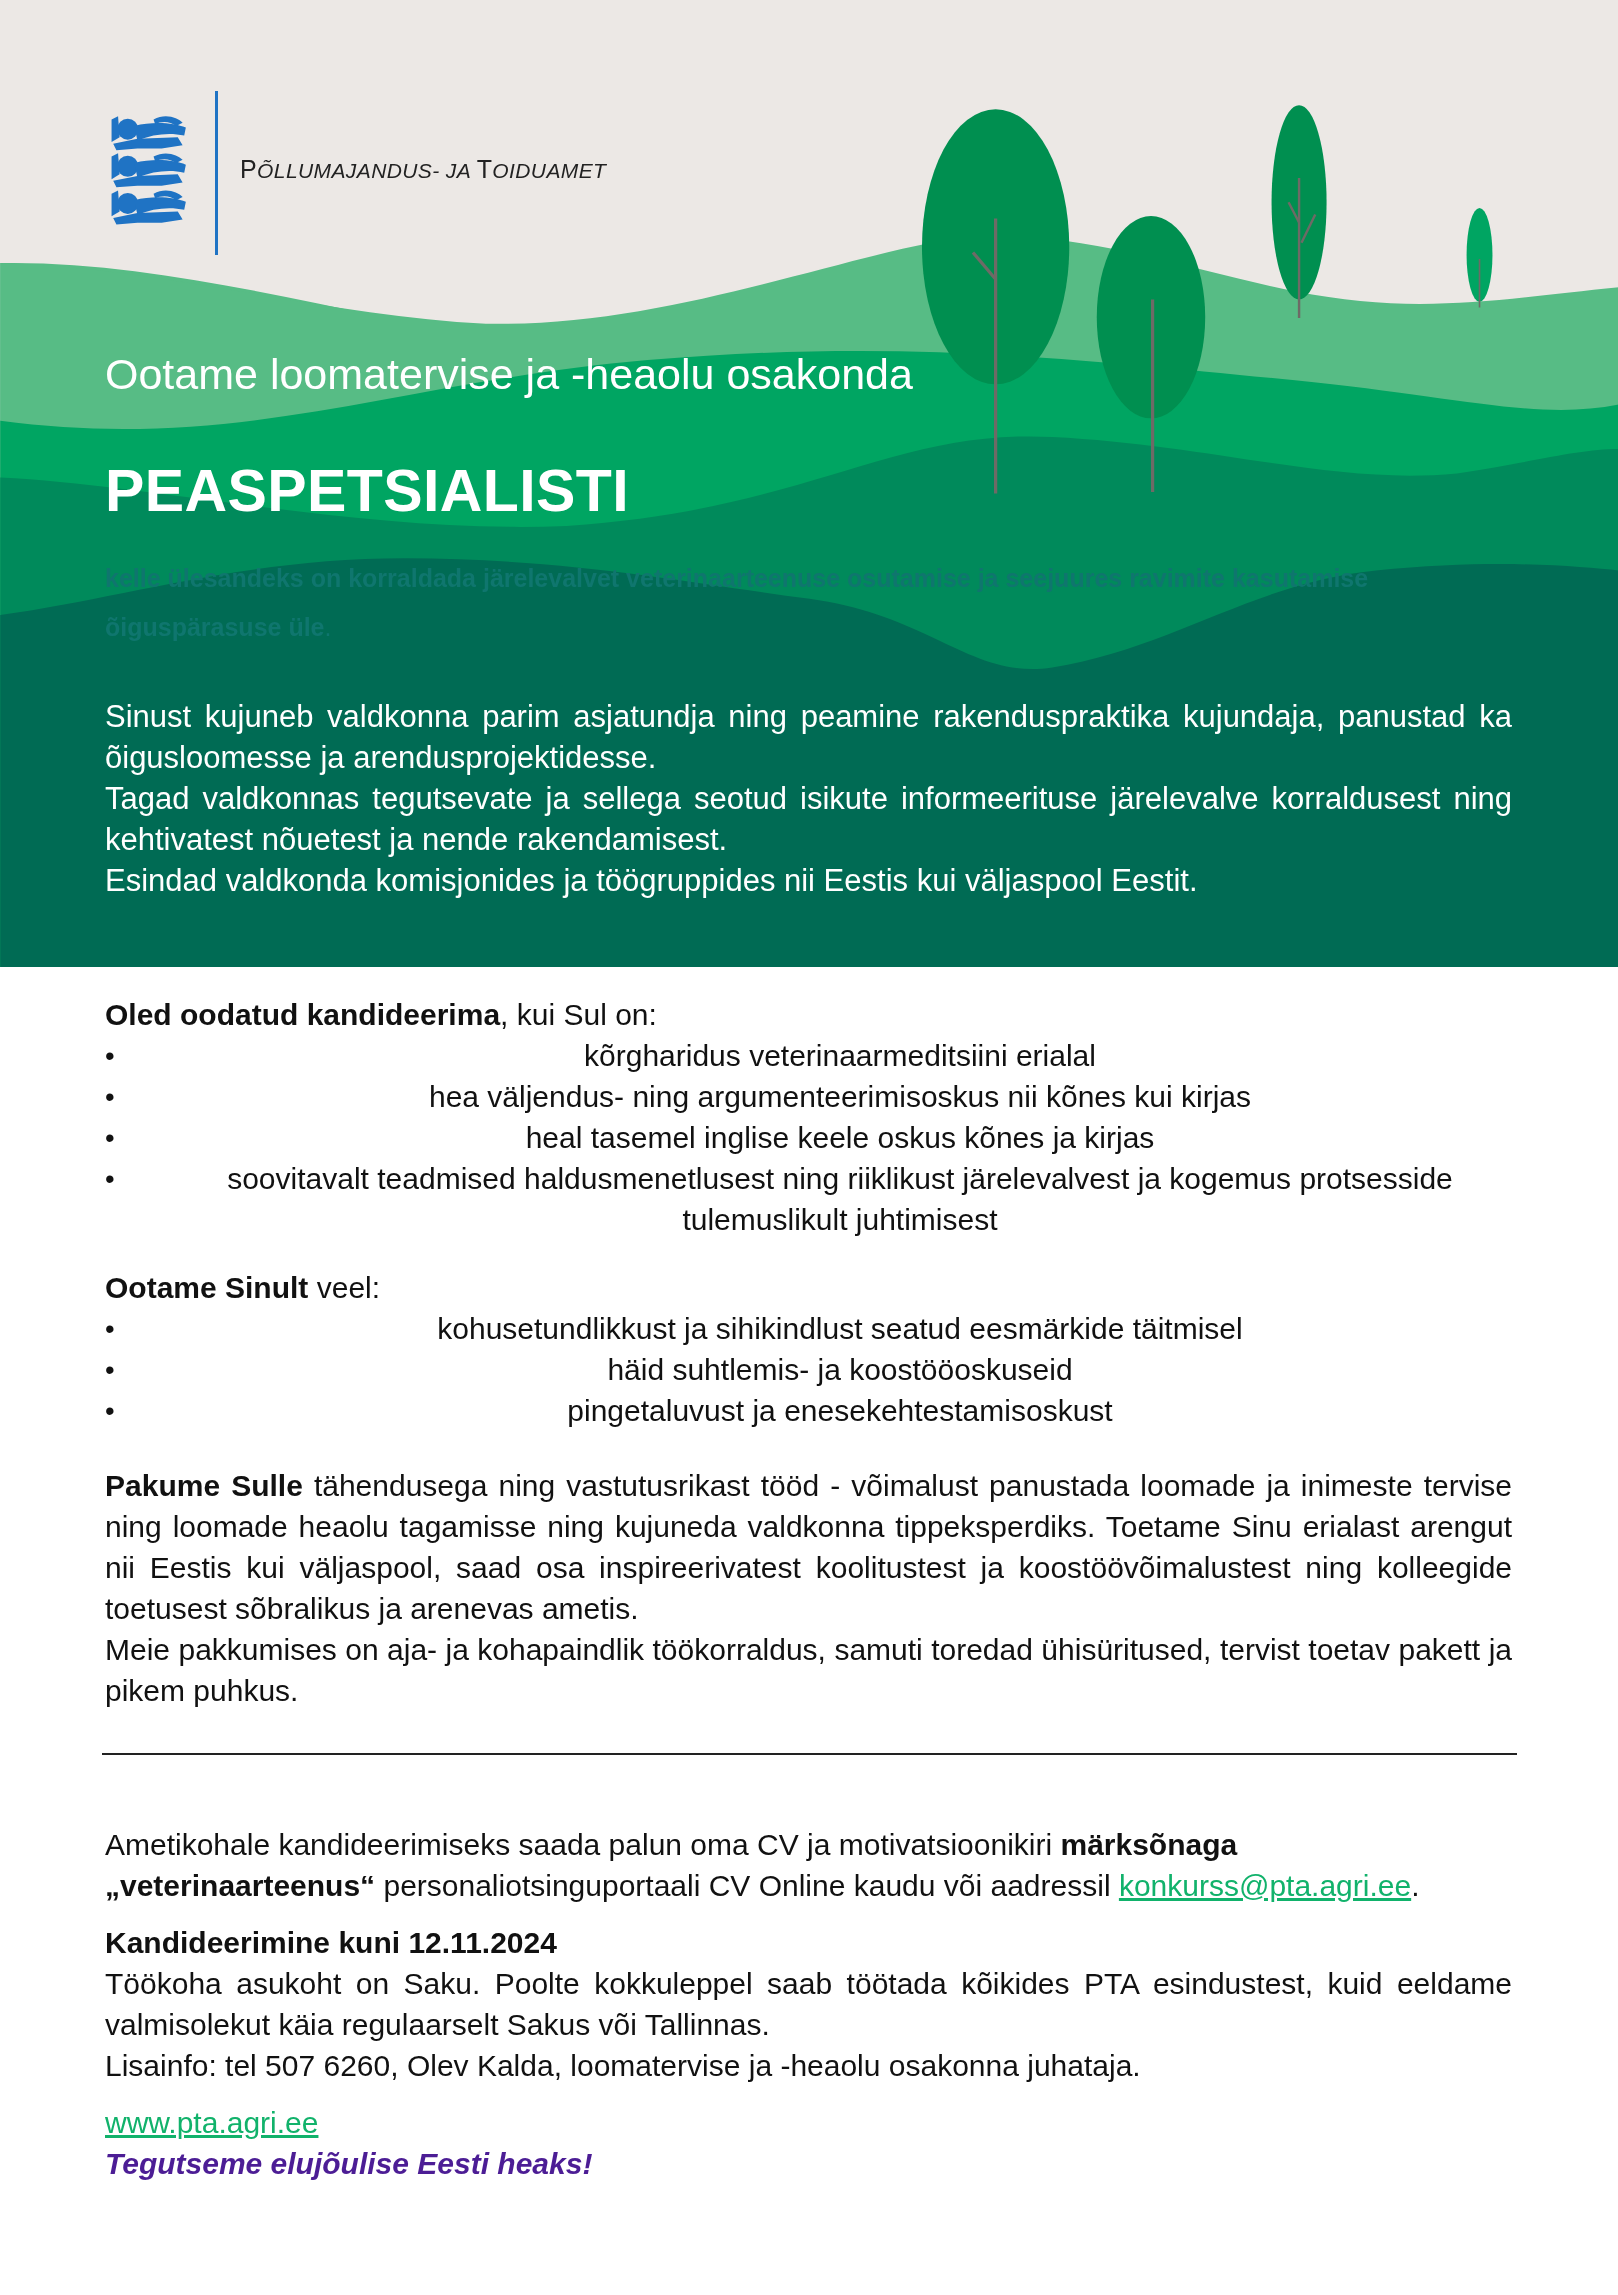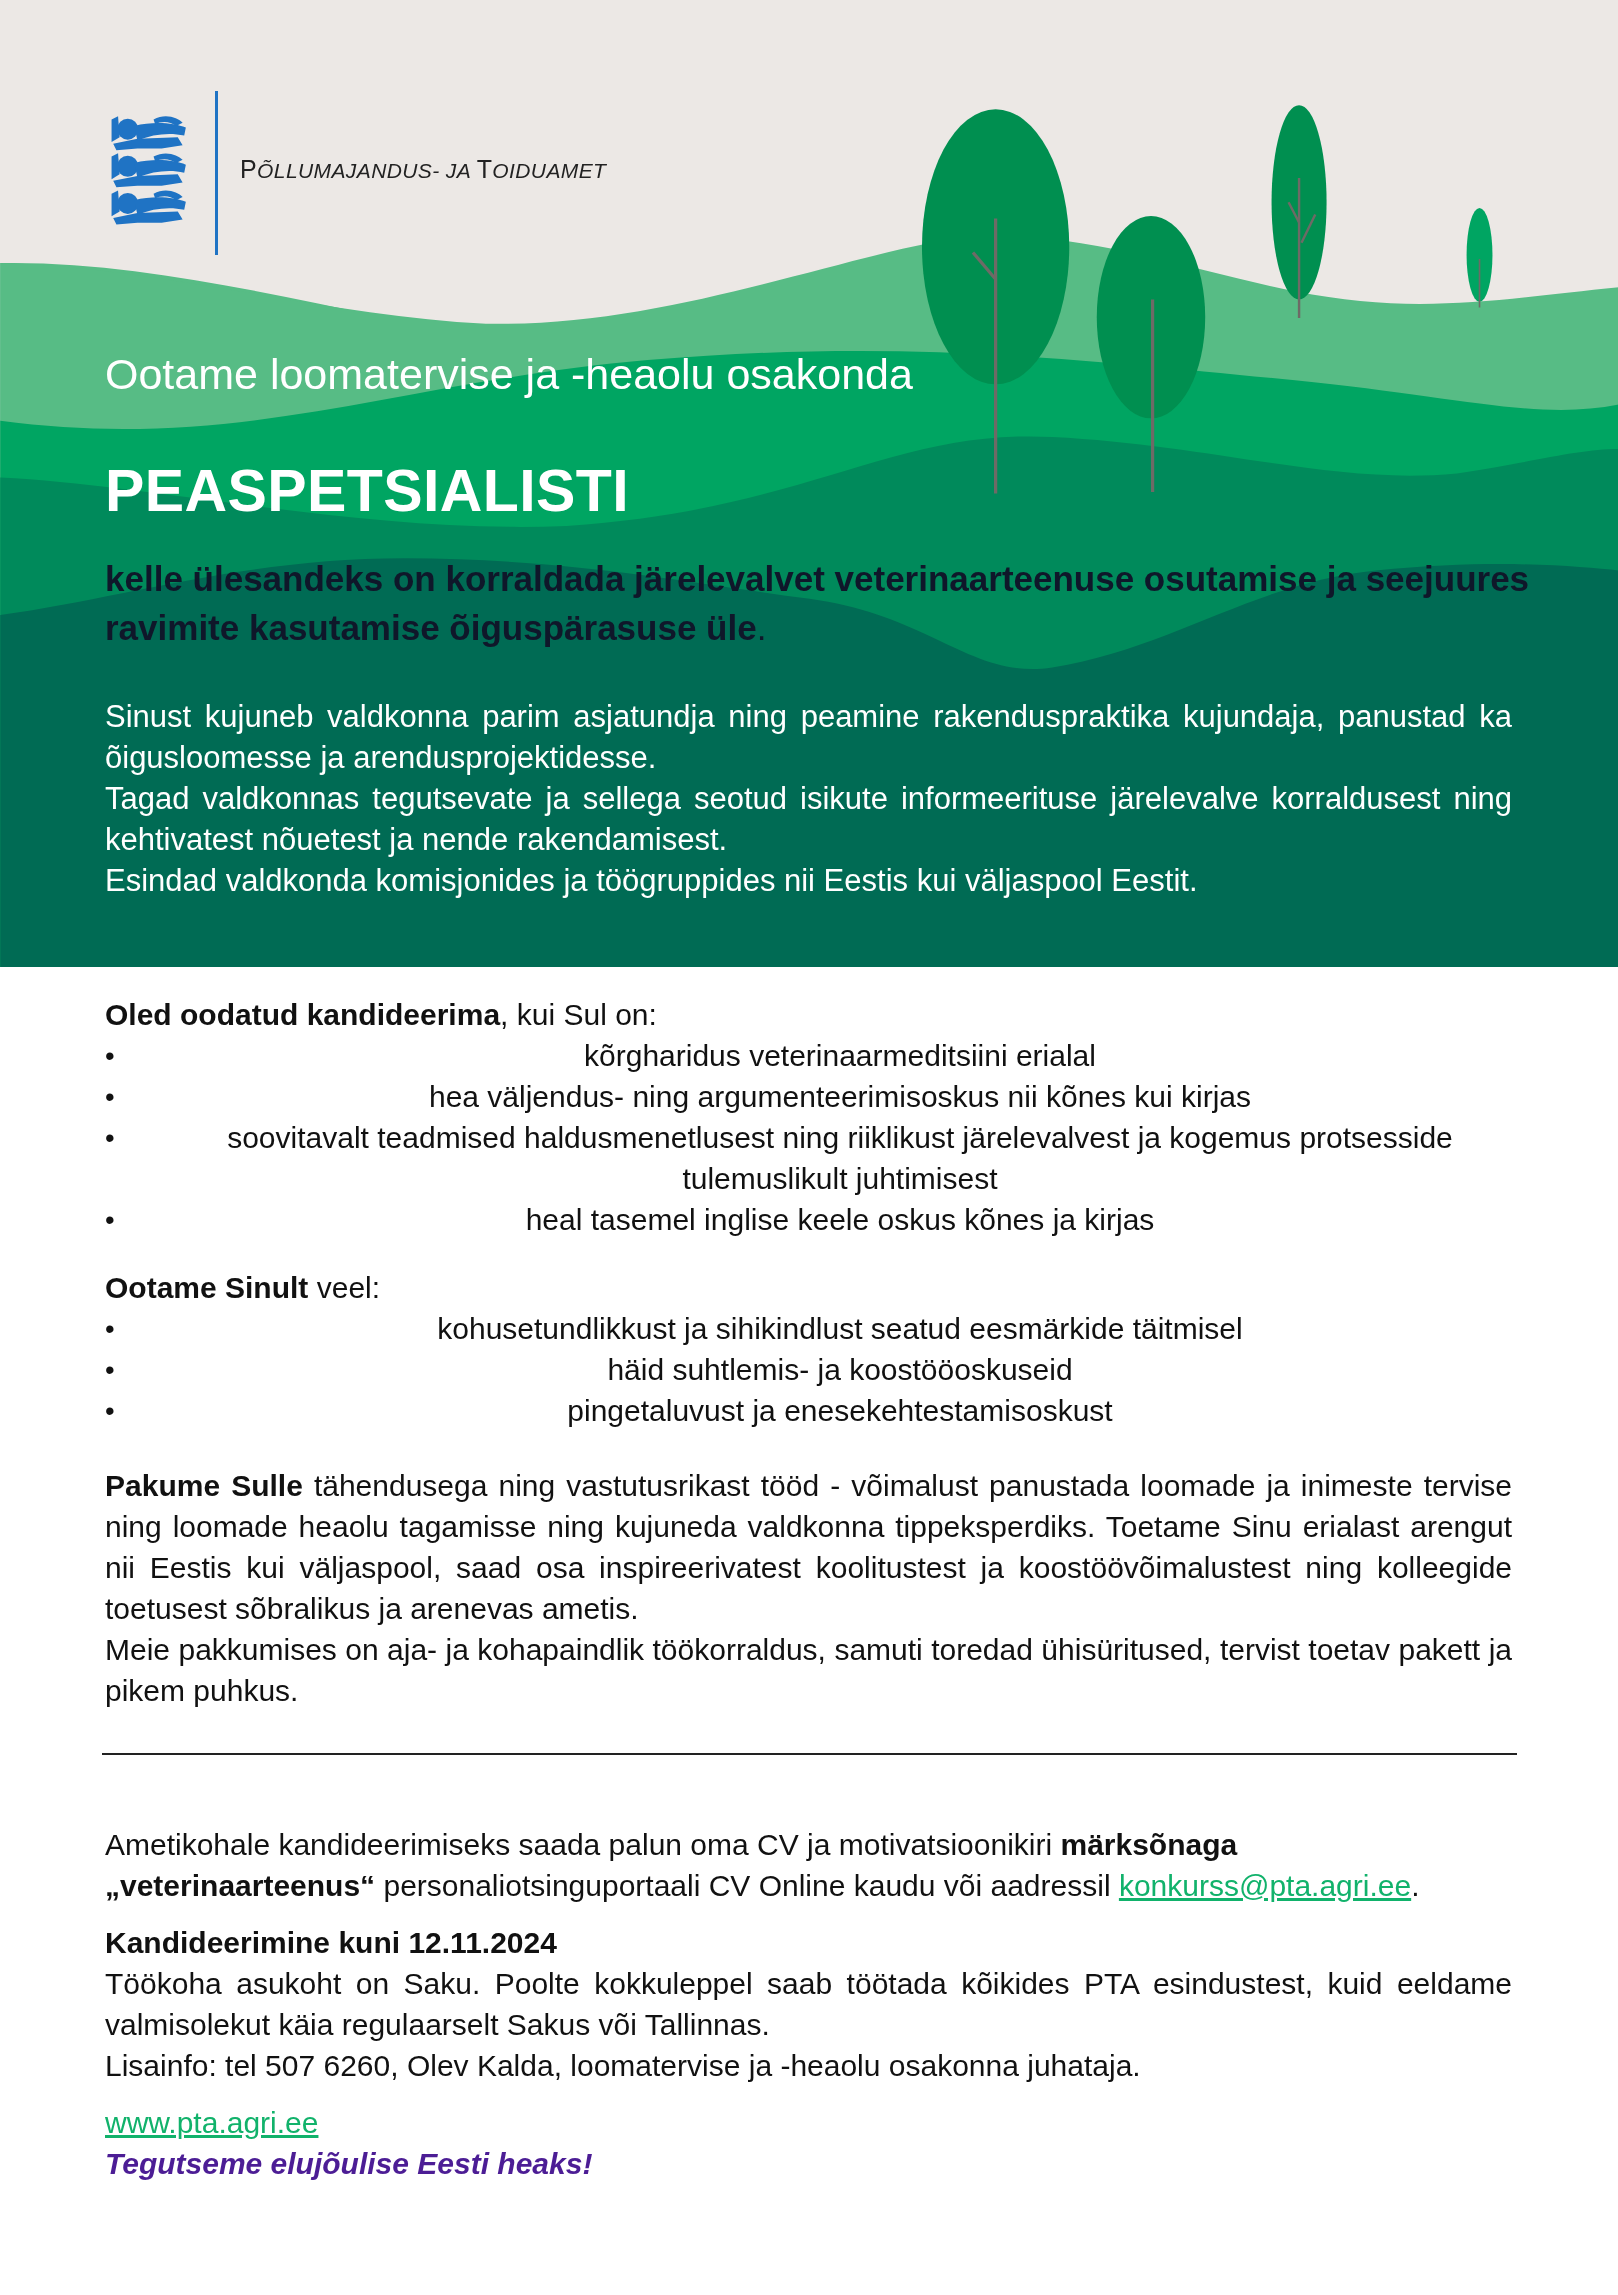--- a/index.html
+++ b/index.html
@@ -7,21 +7,21 @@
          font-family:"Liberation Sans", sans-serif; color:#111; }
   .header { position:absolute; left:0; top:0; width:1619px; height:967px; background:#ece8e5; overflow:hidden; }
   .header svg.bg { position:absolute; left:0; top:0; }
   .logo { position:absolute; left:105px; top:113px; width:85px; height:113px; }
   .logo-divider { position:absolute; left:215px; top:91px; width:3.2px; height:164px; background:#1f73c4; }
   .org-name { position:absolute; left:240px; top:155px; font-size:25px; letter-spacing:0.4px; color:#222;
               font-family:"Liberation Sans", sans-serif; font-weight:500; }
   .org-name .sc { font-size:21px;font-style:italic; }
   .subtitle { position:absolute; left:105px; top:350px; font-size:43px; color:#fff; }
   .title { position:absolute; left:105px; top:457px; font-size:59px; font-weight:bold; color:#fff; letter-spacing:0.4px; }
-  .lead { position:absolute; left:105px; top:554px; width:1425px; font-size:35px; font-weight:bold; color:#0f172a; line-height:49px; }
+  .lead { position:absolute; left:105px; top:554px; width:1425px; font-size:25px; font-weight:bold; color:#0f766e; line-height:49px; }
   .intro { position:absolute; left:105px; top:696px; width:1407px; font-size:31px; color:#fff; line-height:41px; text-align:justify; }
   .intro p { margin:0; }
   .section { position:absolute; left:105px; width:1407px; font-size:30px; line-height:41px; color:#111; }
   .section b { font-weight:bold; }
   ul.bul { list-style:none; margin:0; padding:0; }
   ul.bul li { position:relative; padding-left:63px;text-align:center; }
   ul.bul li::before { content:"•"; position:absolute; left:0; top:0; font-size:27.5px; }
   .just { text-align:justify; }
   .rule { position:absolute; left:102px; top:1753px; width:1415px; height:2.4px; background:#222; }
   a.link { color:#11b26b; text-decoration:underline; }
@@ -100,22 +100,22 @@
     <p>Tagad valdkonnas tegutsevate ja sellega seotud isikute informeerituse järelevalve korraldusest ning kehtivatest nõuetest ja nende rakendamisest.</p>
     <p>Esindad valdkonda komisjonides ja töögruppides nii Eestis kui väljaspool Eestit.</p>
   </div>
 </div>
 
 <div class="section" style="top:994px">
   <div><b>Oled oodatud kandideerima</b><span>, kui Sul on:</span></div>
   <ul class="bul">
     <li>kõrgharidus veterinaarmeditsiini erialal</li>
     <li>hea väljendus- ning argumenteerimisoskus nii kõnes kui kirjas</li>
+    <li>heal tasemel inglise keele oskus kõnes ja kirjas</li>
     <li>soovitavalt teadmised haldusmenetlusest ning riiklikust järelevalvest ja kogemus protsesside tulemuslikult juhtimisest</li>
-    <li>heal tasemel inglise keele oskus kõnes ja kirjas</li>
   </ul>
 </div>
 
 <div class="section" style="top:1267px">
   <div><b>Ootame Sinult</b><span> veel:</span></div>
   <ul class="bul">
     <li>kohusetundlikkust ja sihikindlust seatud eesmärkide täitmisel</li>
     <li>häid suhtlemis- ja koostööoskuseid</li>
     <li>pingetaluvust ja enesekehtestamisoskust</li>
   </ul>

